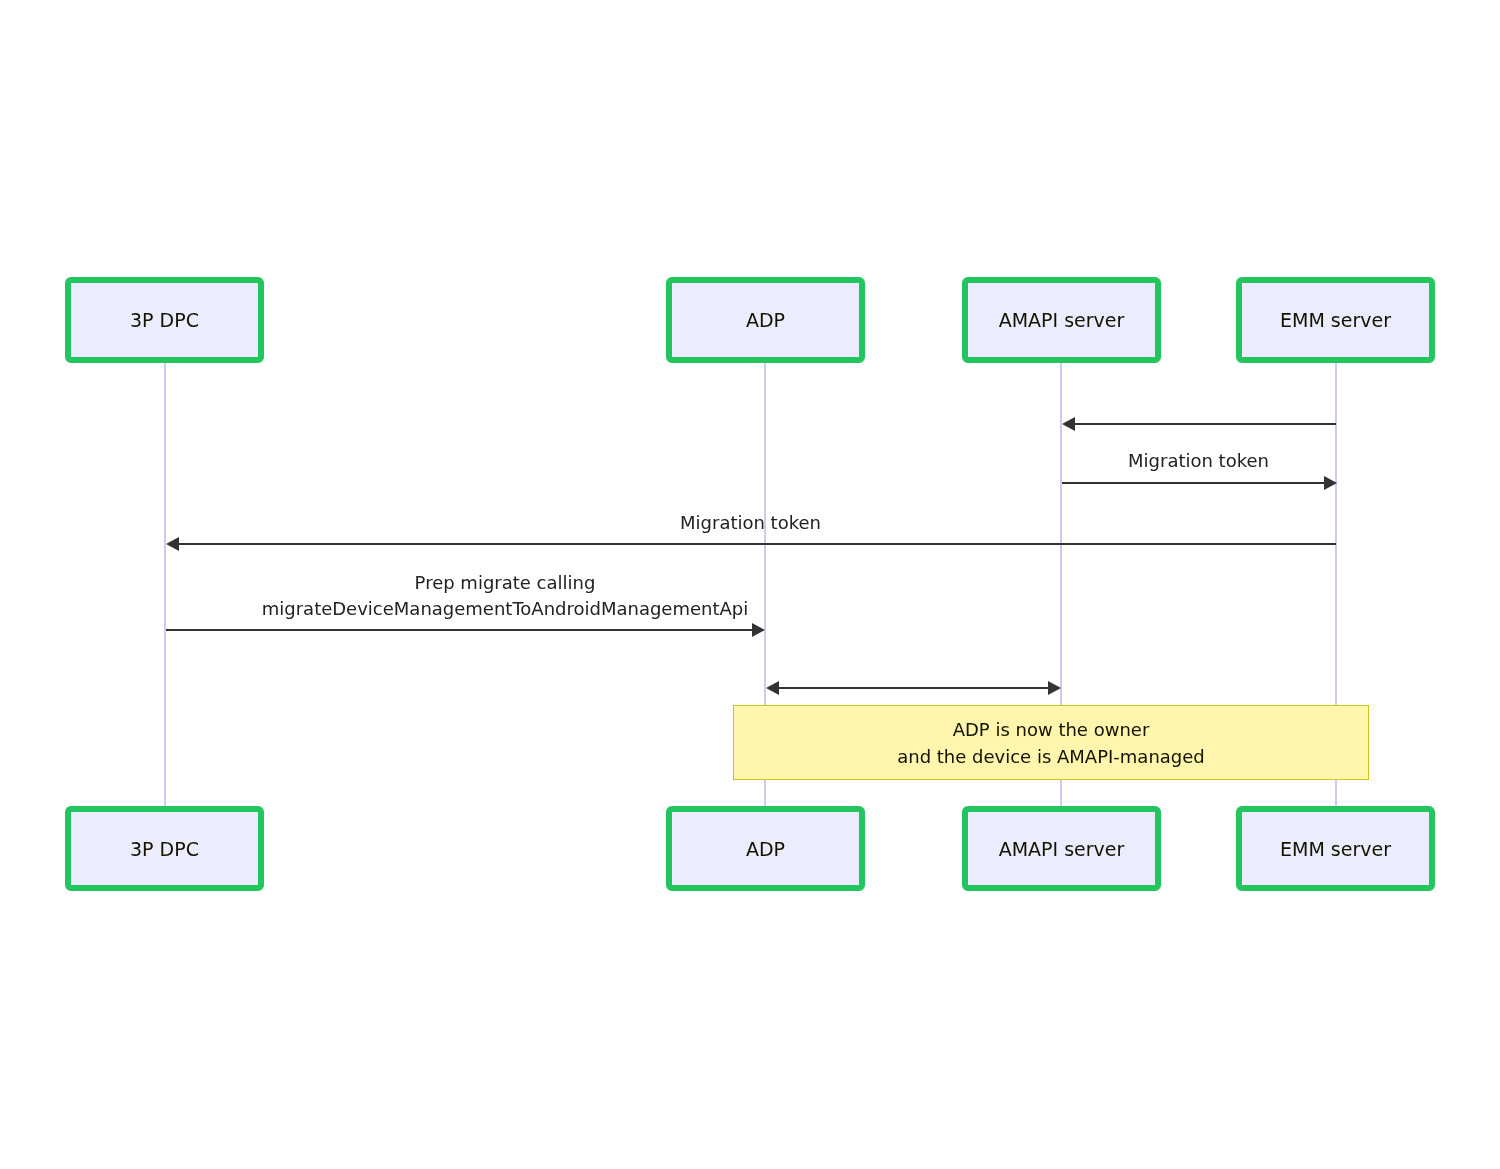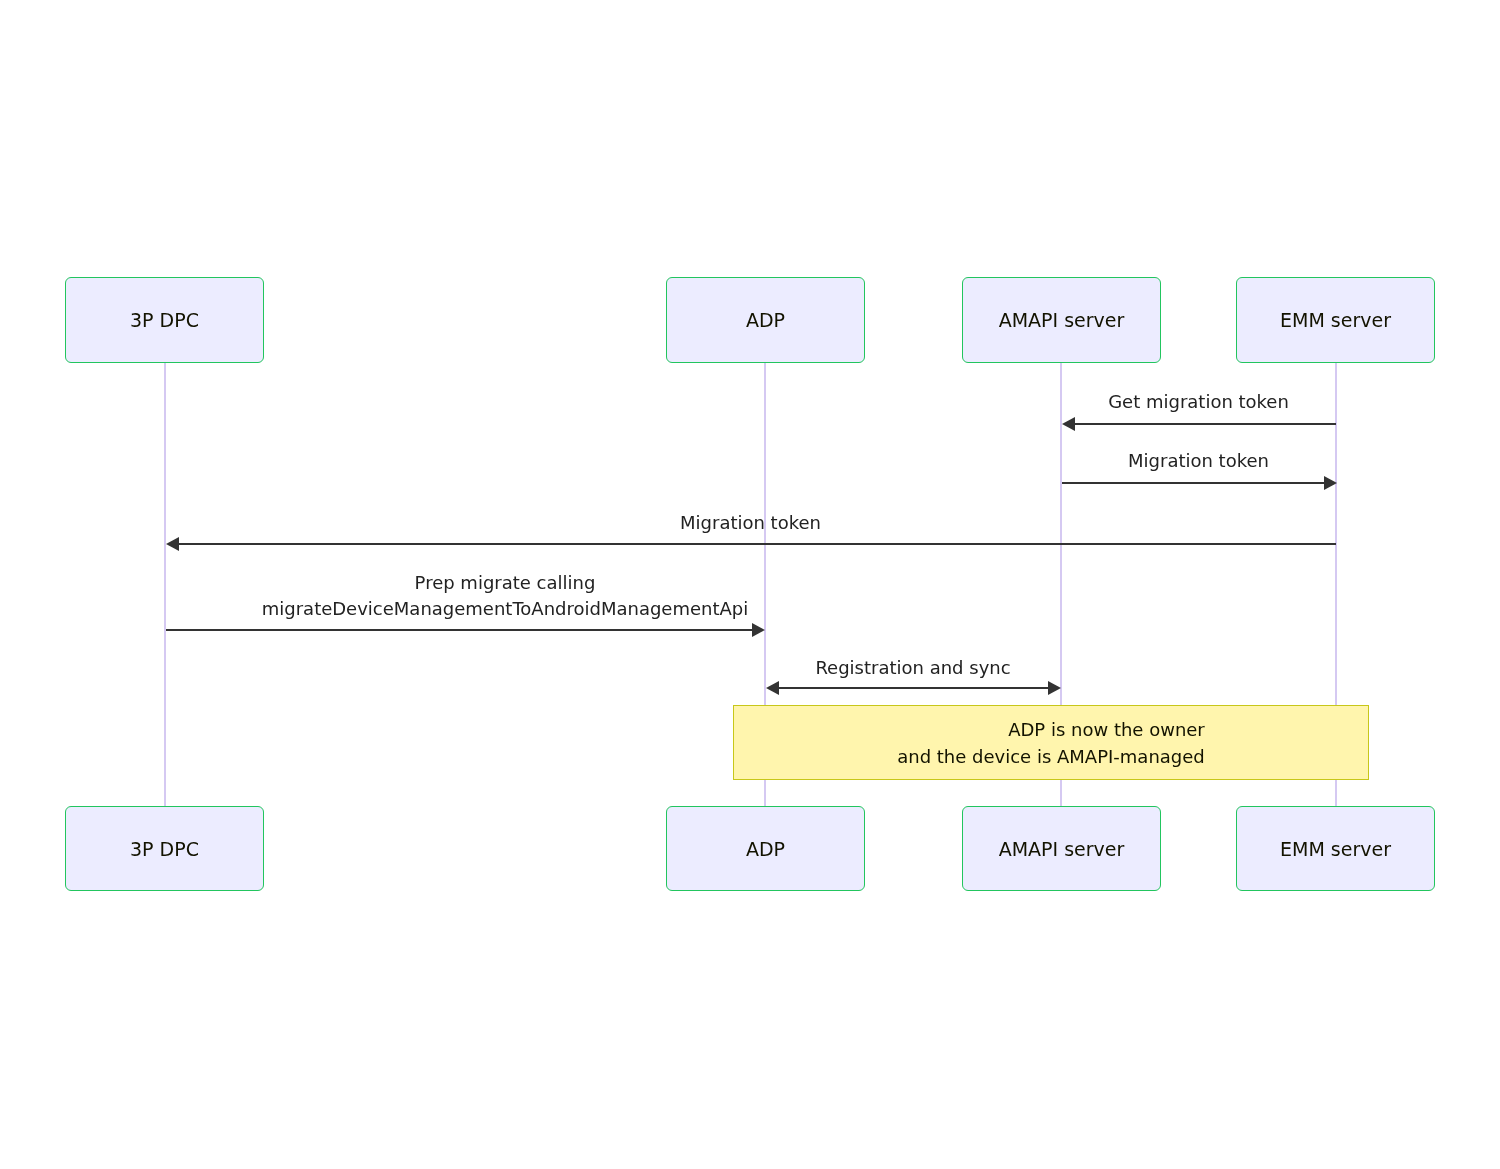--- a/index.html
+++ b/index.html
@@ -14,21 +14,21 @@
     position: relative;
     width: 1500px;
     height: 1169px;
     background: #ffffff;
     overflow: hidden;
   }
   .actor-box {
     position: absolute;
     box-sizing: border-box;
     background: #ececff;
-    border: 1px solid #22c55e;
+    border: 6px solid #22c55e;
     border-radius: 6px;
     display: flex;
     align-items: center;
     justify-content: center;
     color: #131300;
     font-size: 19px;
     font-family: "DejaVu Sans", sans-serif;
   }
   .lifeline {
     position: absolute;
@@ -63,21 +63,21 @@
     white-space: pre-line;
   }
   .note-box {
     position: absolute;
     box-sizing: border-box;
     background: #fff5ad;
     border: 1px solid #c7c71a;
     display: flex;
     align-items: center;
     justify-content: center;
-    text-align: right;
+    text-align: center;
     color: #131300;
     font-size: 18px;
     line-height: 27px;
     white-space: pre-line;
     font-family: "DejaVu Sans", sans-serif;
   }
 </style>
 </head>
 <body>
 
@@ -94,38 +94,36 @@
   <div class="actor-box" style="left:666px; top:277px; width:199px; height:86px;">
     <span>ADP</span>
   </div>
   <div class="actor-box" style="left:962px; top:277px; width:199px; height:86px;">
     <span>AMAPI server</span>
   </div>
   <div class="actor-box" style="left:1236px; top:277px; width:199px; height:86px;">
     <span>EMM server</span>
   </div>
 
-  <div class="msg-label" style="left:1061px; top:389px; width:275px;">Get migration token</div>
   <div class="msg-line" style="left:1066px; top:423px; width:270px;"></div>
   <div class="arrowhead left" style="left:1062px; top:417px;"></div>
 
   <div class="msg-label" style="left:1061px; top:448px; width:275px;">Migration token</div>
   <div class="msg-line" style="left:1062px; top:482px; width:270px;"></div>
   <div class="arrowhead right" style="left:1324px; top:476px;"></div>
 
   <div class="msg-label" style="left:165px; top:510px; width:1171px;">Migration token</div>
   <div class="msg-line" style="left:170px; top:543px; width:1166px;"></div>
   <div class="arrowhead left" style="left:166px; top:537px;"></div>
 
   <div class="msg-label" style="left:165px; top:570px; width:600px;margin-left:40px;">Prep migrate calling
 migrateDeviceManagementToAndroidManagementApi</div>
   <div class="msg-line" style="left:166px; top:629px; width:586px;"></div>
   <div class="arrowhead right" style="left:752px; top:623px;"></div>
 
-  <div class="msg-label" style="left:765px; top:655px; width:296px;">Registration and sync</div>
   <div class="msg-line" style="left:778px; top:687px; width:270px;"></div>
   <div class="arrowhead left" style="left:766px; top:681px;"></div>
   <div class="arrowhead right" style="left:1048px; top:681px;"></div>
 
   <div class="note-box" style="left:733px; top:705px; width:636px; height:75px;">
     <span>ADP is now the owner
 and the device is AMAPI-managed</span>
   </div>
 
   <div class="actor-box" style="left:65px; top:806px; width:199px; height:85px;">

